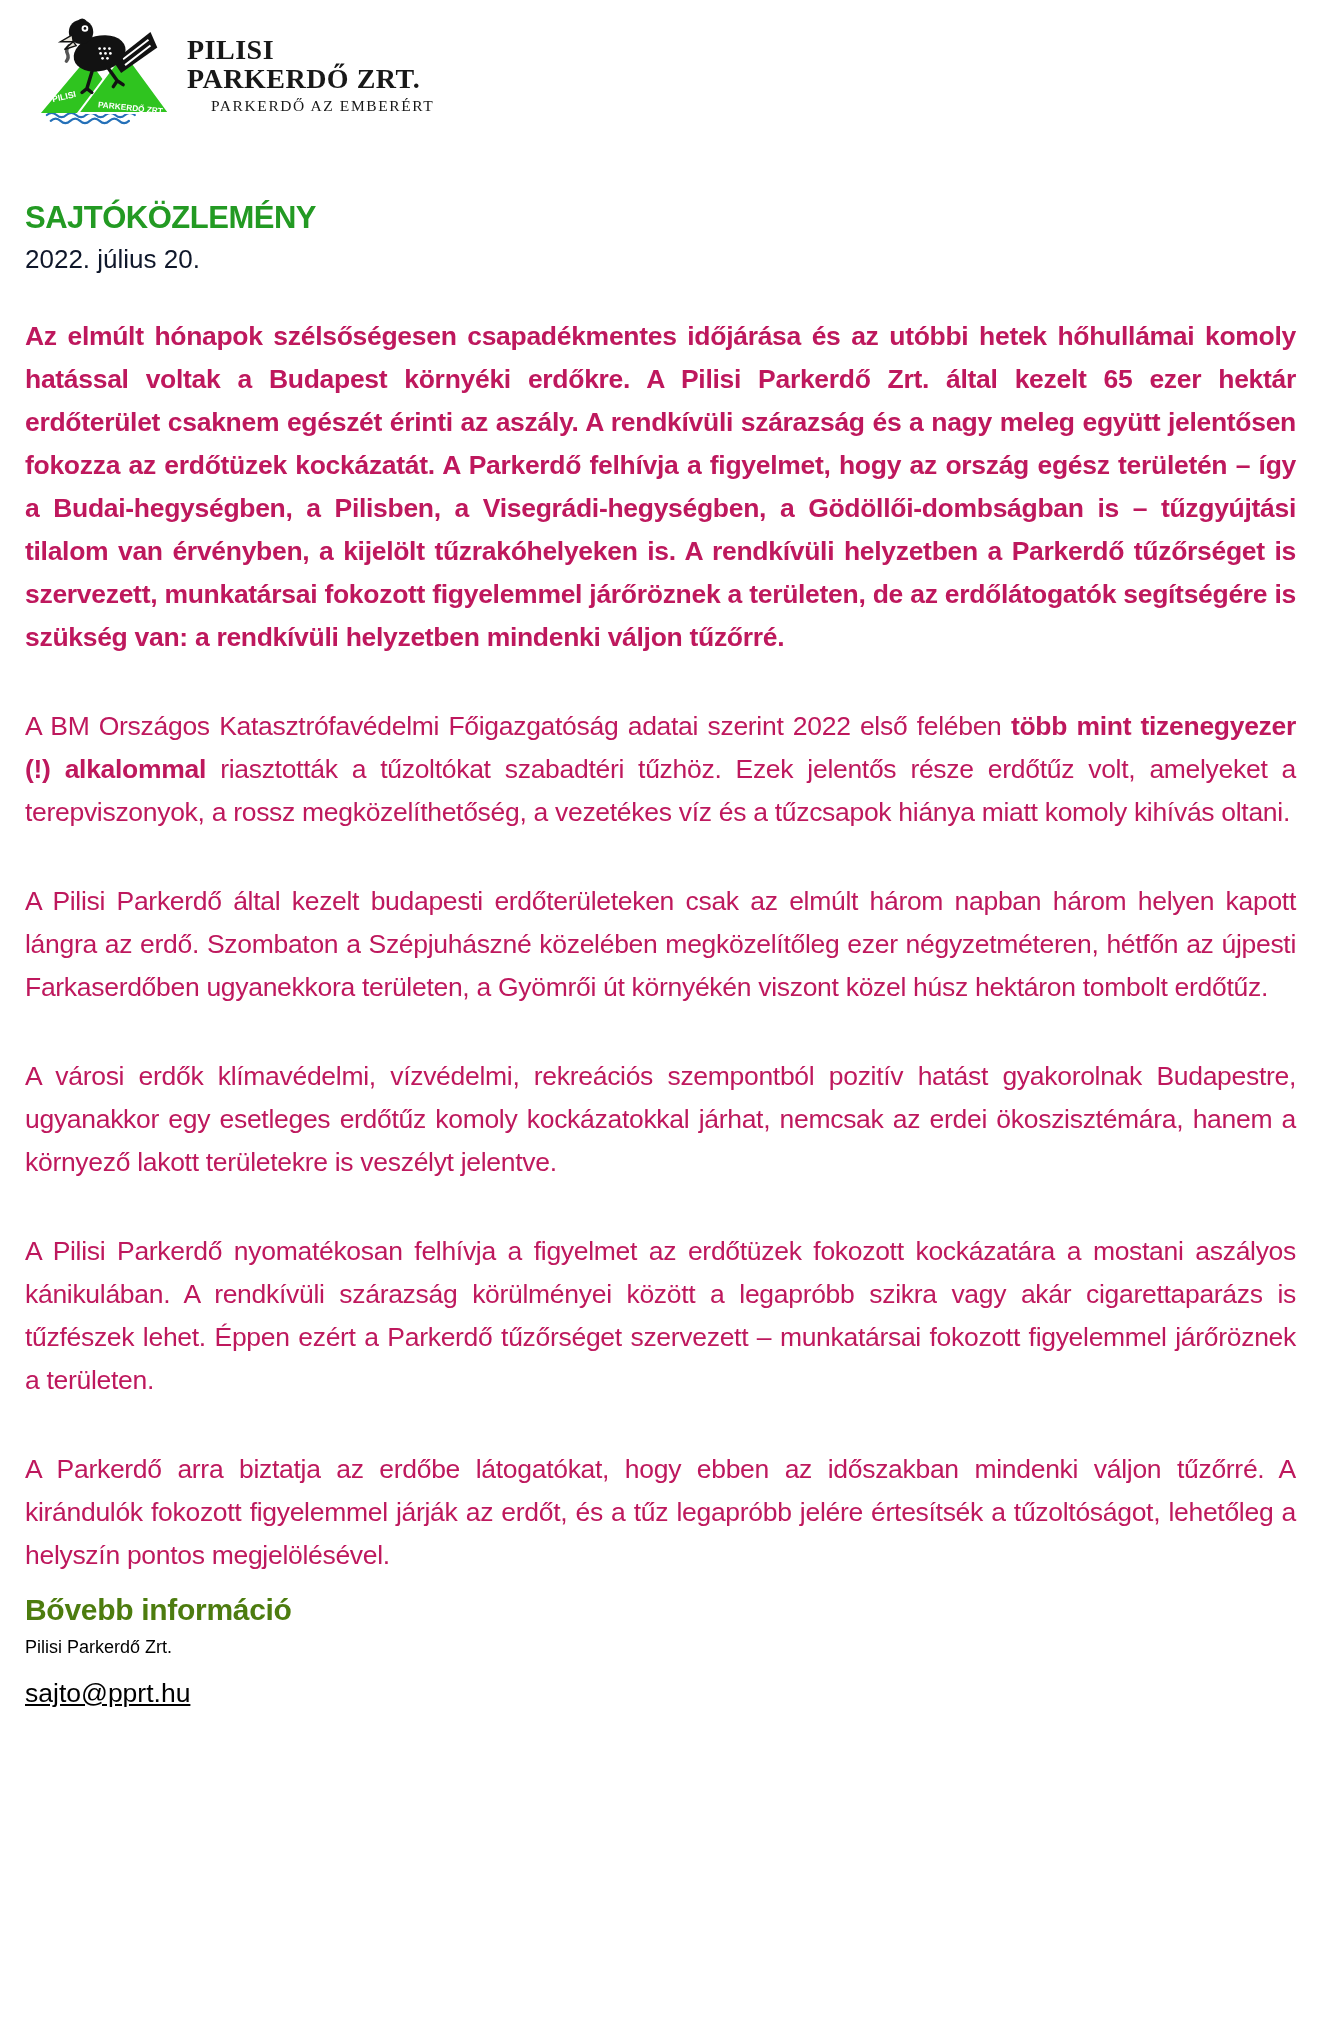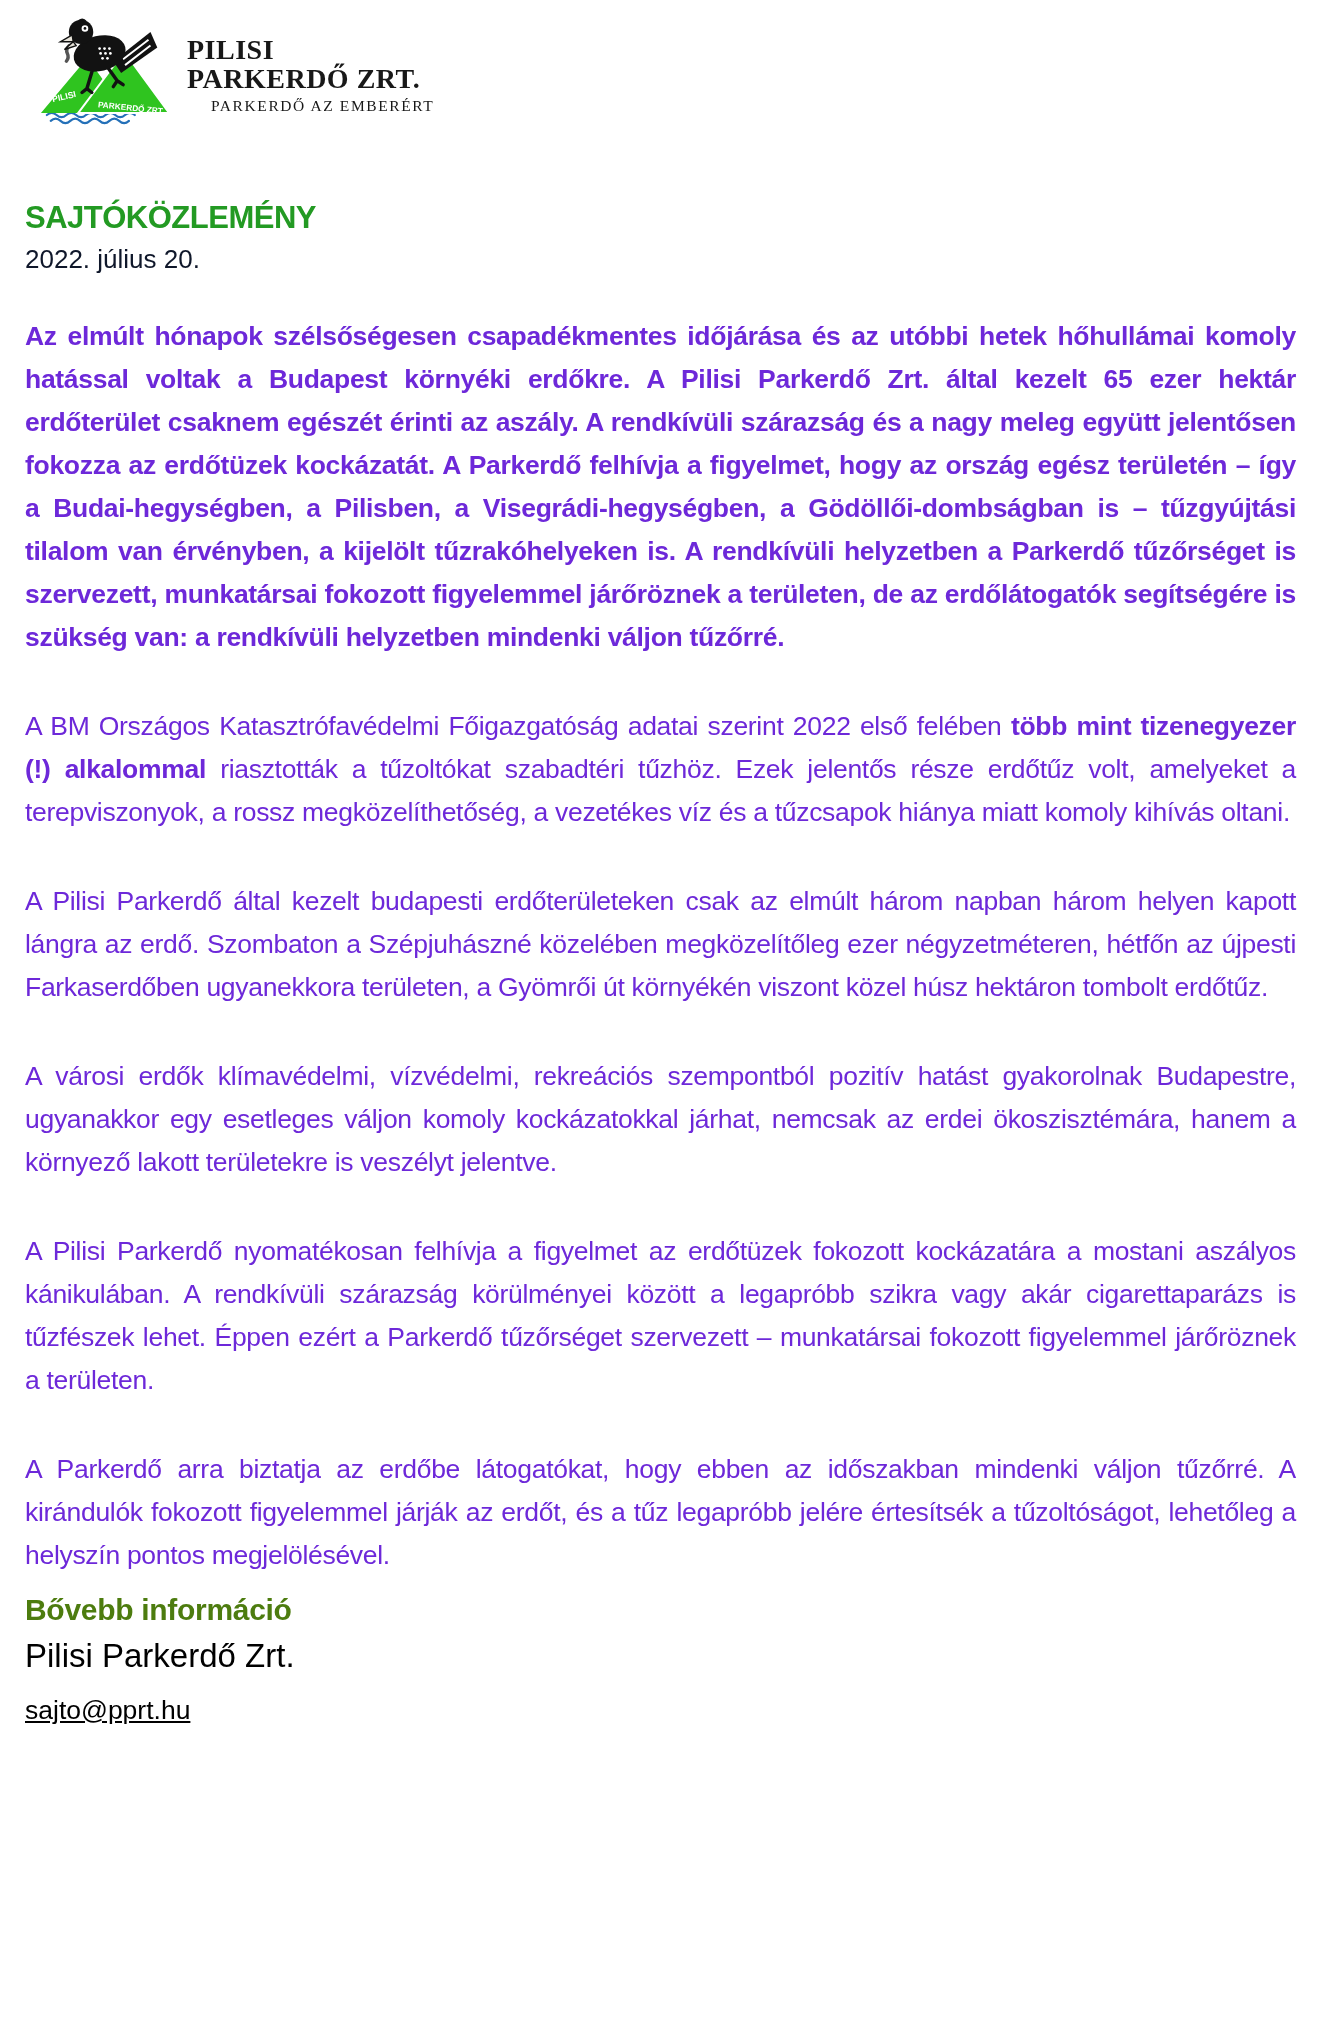--- a/index.html
+++ b/index.html
@@ -34,31 +34,31 @@
   .doc-title {
     margin-top:50px; padding:0 66px;
     text-align:center; color:#239a23; font-weight:700;
     font-size:32px; line-height:1.42; letter-spacing:-0.3px;
   }
 
   
   .body-col { margin-top:40px; }
   p.para {
     font-size:26.5px; line-height:43px; text-align:justify;
-    color:#6d28d9; letter-spacing:-0.3px;
+    color:#be185d; letter-spacing:-0.3px;
   }
   p.para + p.para { margin-top:46px; }
   p.lead { font-weight:700; }
   .inline-bold { font-weight:700; }
 
   
   .more-info {
     margin-top:16px; color:#4d7c0f; font-weight:700; font-size:30px; letter-spacing:-0.3px;
   }
-  .footer-company { margin-top:10px; font-size:33px; }
+  .footer-company { margin-top:10px; font-size:18px; }
   .footer-email-line { margin-top:20px; }
   a.email {
     font-size:26.5px; color:#000; text-decoration:underline; cursor:pointer;
   }
 </style>
 </head>
 <body>
 
 <div class="page">
 
@@ -120,21 +120,21 @@
   <div class="kicker">SAJTÓKÖZLEMÉNY</div>
   <div class="date">2022. július 20.</div>
 
   <div class="body-col">
     <p class="para lead">Az elmúlt hónapok szélsőségesen csapadékmentes időjárása és az utóbbi hetek hőhullámai komoly hatással voltak a Budapest környéki erdőkre. A Pilisi Parkerdő Zrt. által kezelt 65 ezer hektár erdőterület csaknem egészét érinti az aszály. A rendkívüli szárazság és a nagy meleg együtt jelentősen fokozza az erdőtüzek kockázatát. A Parkerdő felhívja a figyelmet, hogy az ország egész területén – így a Budai-hegységben, a Pilisben, a Visegrádi-hegységben, a Gödöllői-dombságban is – tűzgyújtási tilalom van érvényben, a kijelölt tűzrakóhelyeken is. A rendkívüli helyzetben a Parkerdő tűzőrséget is szervezett, munkatársai fokozott figyelemmel járőröznek a területen, de az erdőlátogatók segítségére is szükség van: a rendkívüli helyzetben mindenki váljon tűzőrré.</p>
 
     <p class="para"><span>A BM Országos Katasztrófavédelmi Főigazgatóság adatai szerint 2022 első felében </span><span class="inline-bold">több mint tizenegyezer (!) alkalommal</span><span> riasztották a tűzoltókat szabadtéri tűzhöz. Ezek jelentős része erdőtűz volt, amelyeket a terepviszonyok, a rossz megközelíthetőség, a vezetékes víz és a tűzcsapok hiánya miatt komoly kihívás oltani.</span></p>
 
     <p class="para">A Pilisi Parkerdő által kezelt budapesti erdőterületeken csak az elmúlt három napban három helyen kapott lángra az erdő. Szombaton a Szépjuhászné közelében megközelítőleg ezer négyzetméteren, hétfőn az újpesti Farkaserdőben ugyanekkora területen, a Gyömrői út környékén viszont közel húsz hektáron tombolt erdőtűz.</p>
 
-    <p class="para">A városi erdők klímavédelmi, vízvédelmi, rekreációs szempontból pozitív hatást gyakorolnak Budapestre, ugyanakkor egy esetleges váljon komoly kockázatokkal járhat, nemcsak az erdei ökoszisztémára, hanem a környező lakott területekre is veszélyt jelentve.</p>
+    <p class="para">A városi erdők klímavédelmi, vízvédelmi, rekreációs szempontból pozitív hatást gyakorolnak Budapestre, ugyanakkor egy esetleges erdőtűz komoly kockázatokkal járhat, nemcsak az erdei ökoszisztémára, hanem a környező lakott területekre is veszélyt jelentve.</p>
 
     <p class="para">A Pilisi Parkerdő nyomatékosan felhívja a figyelmet az erdőtüzek fokozott kockázatára a mostani aszályos kánikulában. A rendkívüli szárazság körülményei között a legapróbb szikra vagy akár cigarettaparázs is tűzfészek lehet. Éppen ezért a Parkerdő tűzőrséget szervezett – munkatársai fokozott figyelemmel járőröznek a területen.</p>
 
     <p class="para">A Parkerdő arra biztatja az erdőbe látogatókat, hogy ebben az időszakban mindenki váljon tűzőrré. A kirándulók fokozott figyelemmel járják az erdőt, és a tűz legapróbb jelére értesítsék a tűzoltóságot, lehetőleg a helyszín pontos megjelölésével.</p>
 
   </div>
 
   <div class="more-info">Bővebb információ</div>
   <div class="footer-company">Pilisi Parkerdő Zrt.</div>
   <div class="footer-email-line">

